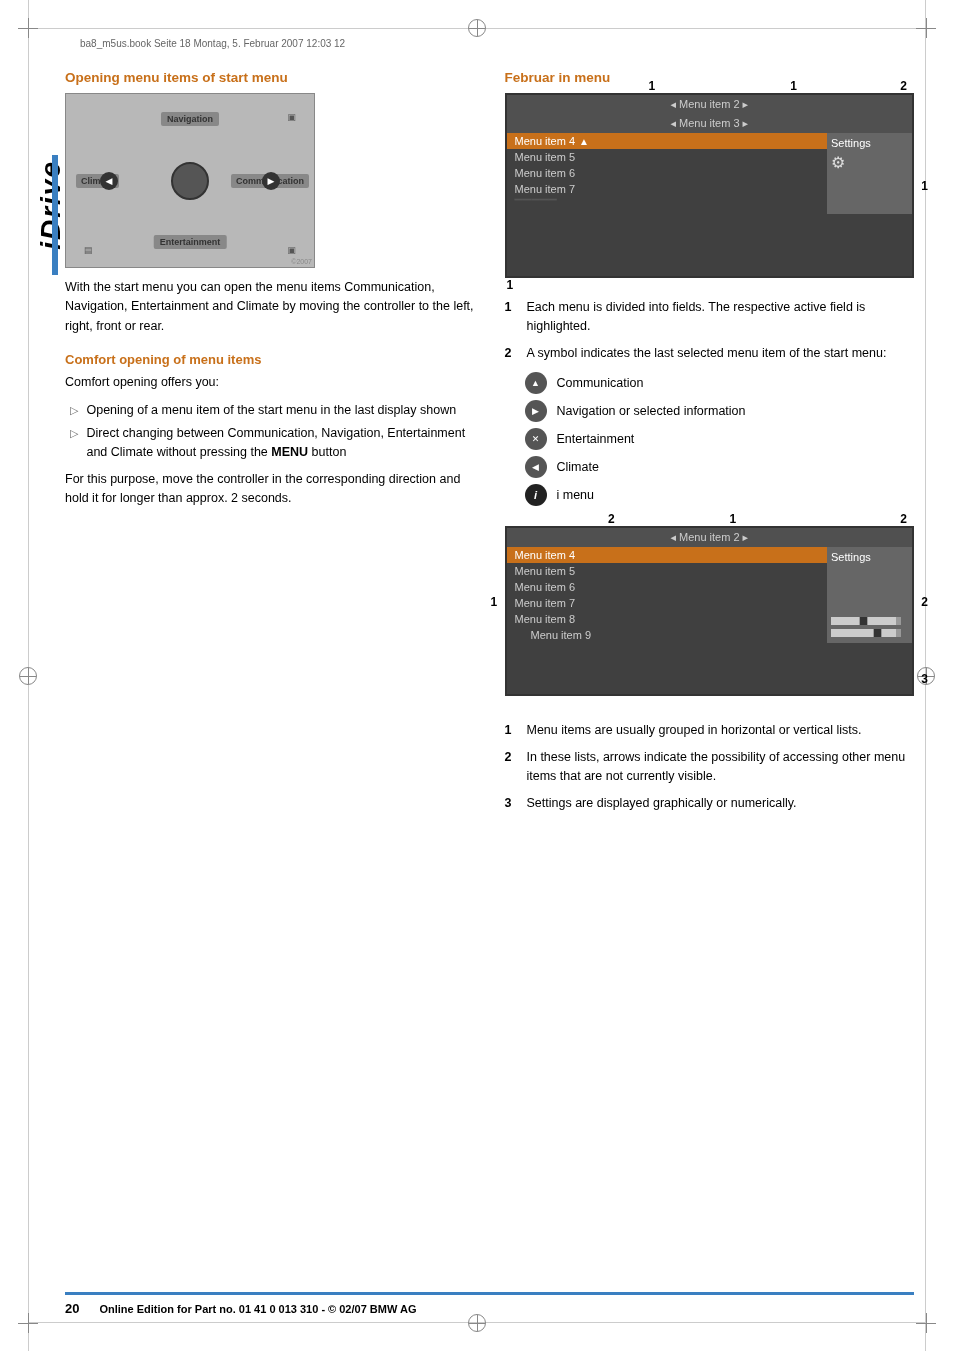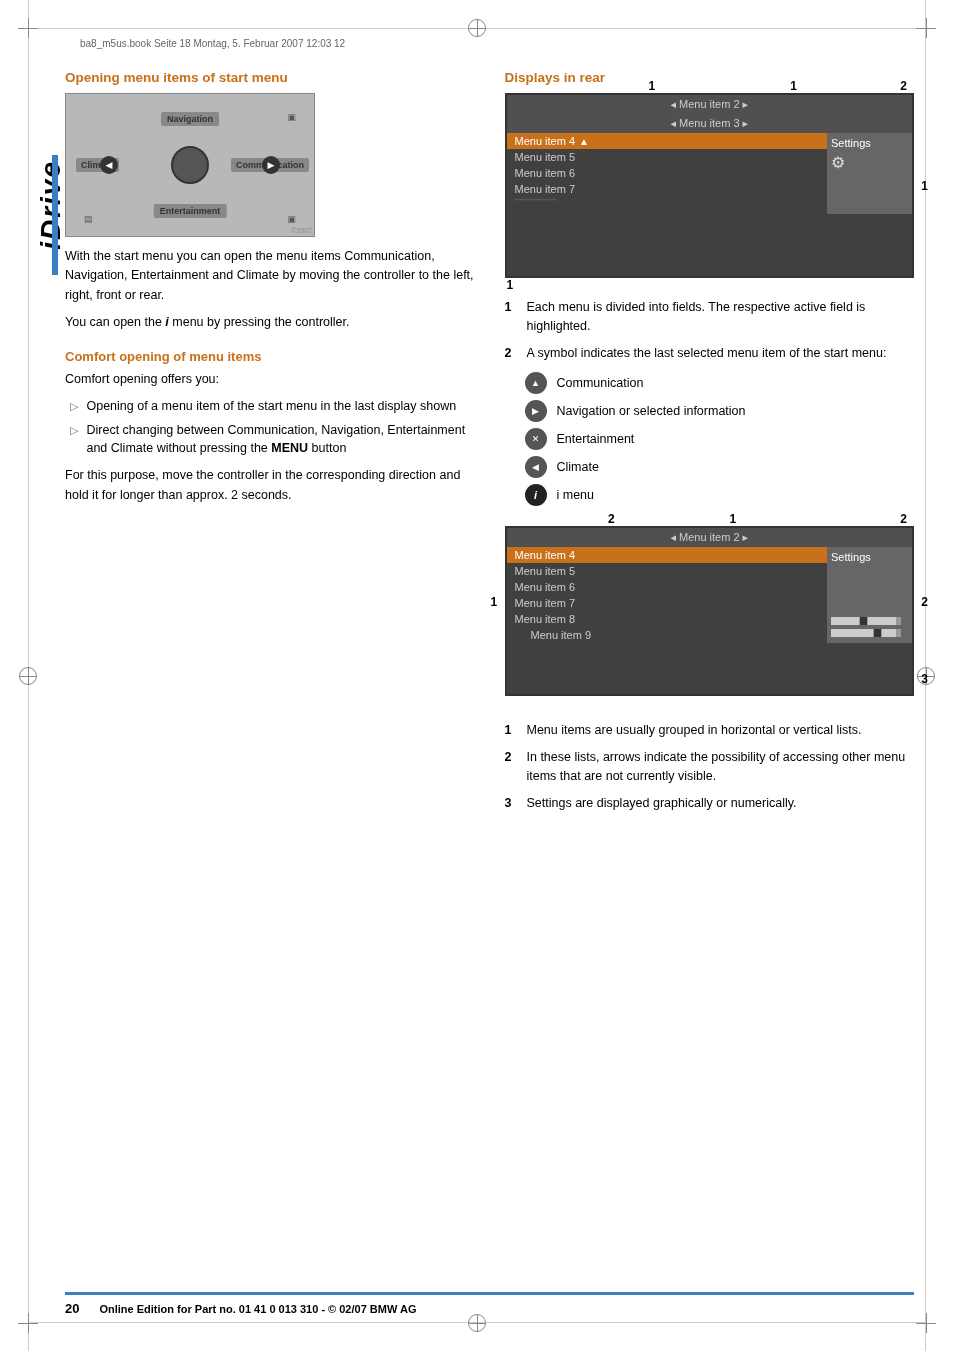--- a/index.html
+++ b/index.html
@@ -315,21 +315,21 @@
 
 <div class="blue-accent"></div>
 
 <div class="main-content">
   <div class="two-col">
 
     <div class="col-left">
 
       <div class="section-heading">Opening menu items of start menu</div>
 
-      <div class="start-screen" style="width:250px; height:144px; background:#b8b8b8; border:1px solid #888; position:relative; margin-bottom:10px; overflow:hidden;">
+      <div class="start-screen" style="width:250px; height:175px; background:#b8b8b8; border:1px solid #888; position:relative; margin-bottom:10px; overflow:hidden;">
 
         <div style="position:absolute; top:50%; left:50%; transform:translate(-50%,-50%); width:38px; height:38px; border-radius:50%; background:#555; border:2px solid #333;"></div>
 
         <div style="position:absolute; top:18px; left:50%; transform:translateX(-50%); font-size:9px; color:#333; font-weight:bold; background:#888; padding:2px 6px; border-radius:2px;">Navigation</div>
         <div style="position:absolute; bottom:18px; left:50%; transform:translateX(-50%); font-size:9px; color:#333; font-weight:bold; background:#888; padding:2px 6px; border-radius:2px;">Entertainment</div>
         <div style="position:absolute; left:10px; top:50%; transform:translateY(-50%); font-size:9px; color:#333; font-weight:bold; background:#888; padding:2px 5px; border-radius:2px;">Climate</div>
         <div style="position:absolute; right:5px; top:50%; transform:translateY(-50%); font-size:9px; color:#333; font-weight:bold; background:#888; padding:2px 5px; border-radius:2px;">Communication</div>
 
         <div style="position:absolute; top:50%; left:50%; transform:translate(-90px,-50%); width:18px; height:18px; border-radius:50%; background:#333; display:flex; align-items:center; justify-content:center;">
           <span style="color:#fff; font-size:9px;">◀</span>
@@ -339,21 +339,20 @@
         </div>
         <div style="position:absolute; top:18px; right:18px; font-size:9px; color:#555;">▣</div>
         <div style="position:absolute; bottom:12px; left:18px; font-size:9px; color:#555;">▤</div>
         <div style="position:absolute; bottom:12px; right:18px; font-size:9px; color:#555;">▣</div>
 
         <div style="position:absolute; right:2px; bottom:2px; font-size:7px; color:#888;">©2007</div>
       </div>
 
       <p class="body-text">With the start menu you can open the menu items Communication, Navigation, Entertainment and Climate by moving the controller to the left, right, front or rear.</p>
 
-      <p class="body-text">You can open the <span style="font-style:italic; font-weight:bold;">i</span> menu by pressing the controller.</p>
 
       <div class="sub-heading" style="margin-top:16px;">Comfort opening of menu items</div>
 
       <p class="body-text">Comfort opening offers you:</p>
 
       <div class="bullet-list">
         <div class="bullet-item">
           <span class="bullet-arrow">▷</span>
           <span>Opening of a menu item of the start menu in the last display shown</span>
         </div>
@@ -362,21 +361,21 @@
           <span>Direct changing between Communication, Navigation, Entertainment and Climate without pressing the <span class="menu-bold">MENU</span> button</span>
         </div>
       </div>
 
       <p class="body-text">For this purpose, move the controller in the corresponding direction and hold it for longer than approx. 2 seconds.</p>
 
     </div>
 
     <div class="col-right">
 
-      <div class="section-heading">Displays in rear</div>
+      <div class="section-heading">Februar in menu</div>
 
       <div class="display-screen" style="height:185px; margin-bottom:10px;">
 
         <div style="position:absolute; top:-16px; left:35%; color:#000; font-weight:bold; font-size:12px;">1</div>
         <div style="position:absolute; top:-16px; left:70%; color:#000; font-weight:bold; font-size:12px;">1</div>
         <div style="position:absolute; top:-16px; right:5px; color:#000; font-weight:bold; font-size:12px;">2</div>
 
         <div style="background:#505050; padding:3px 8px; font-size:11px; color:#ccc; text-align:center;">◂ Menu item 2 ▸</div>
         <div style="background:#505050; padding:3px 8px; font-size:11px; color:#ccc; text-align:center;">◂ Menu item 3 ▸</div>
 

